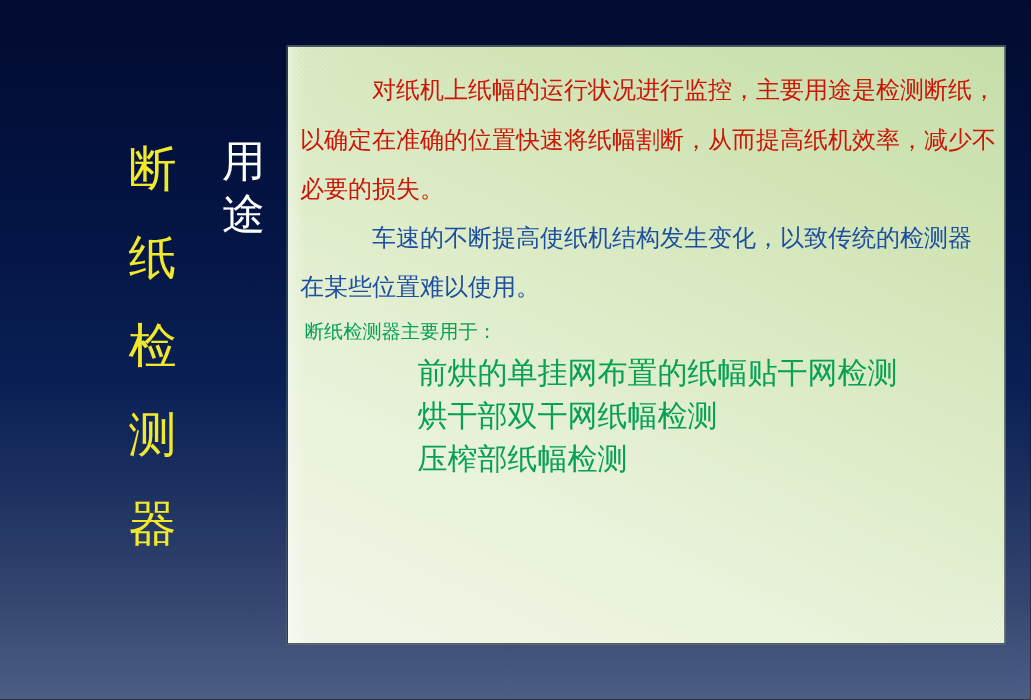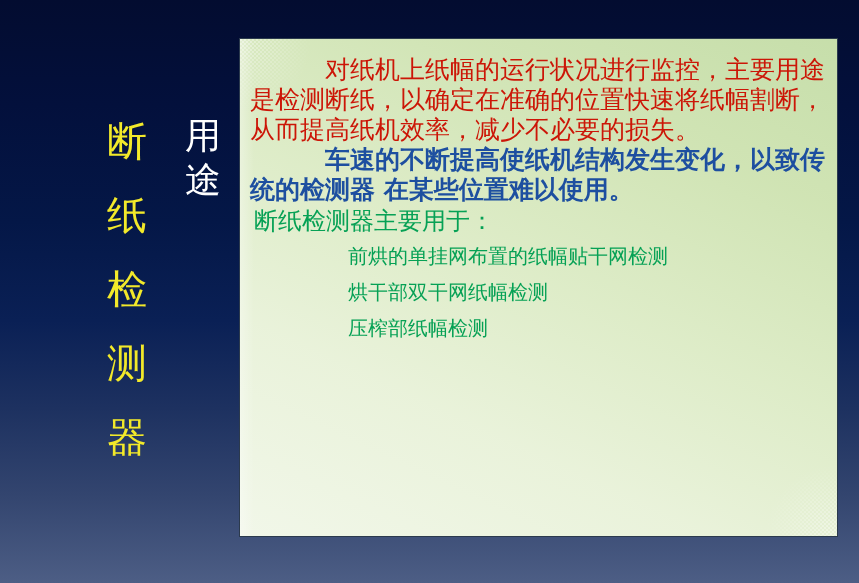--- a/index.html
+++ b/index.html
@@ -116,41 +116,41 @@
 
   #body-text {
     position: relative;
     z-index: 2;
     padding: 6px 6px 0 10px;
   }
 
   .para {
     margin: 0;
     font-family: "DejaVu Sans", "Liberation Sans", sans-serif;
-    font-size: 25px;
-    line-height: 30px;
+    font-size: 20px;
+    line-height: 41px;
     letter-spacing: 0px;
     white-space: pre-wrap;
   }
   .para.red   { color: #cc1607; }
-  .para.blue  { color: #1d4fa0; font-weight: bold; }
+  .para.blue  { color: #1d4fa0; }
   .para.green { color: #06a155; }
 
   .p-red   { margin-top: 10px; }
   .p-blue  { margin-top: 0px; }
-  .p-greenhead { margin-top: 0px; padding-left: 4px; font-size: 24px; line-height: 33px; }
+  .p-greenhead { margin-top: 0px; padding-left: 4px; font-size: 16px; line-height: 33px; }
 
   .glist {
     margin: 0;
     padding: 0;
     list-style: none;
   }
   .glist li {
     font-family: Liberation Sans, sans-serif;
-    font-size: 20px;
+    font-size: 25px;
     line-height: 36px;
     color: #06a155;
     padding-left: 98px;
     white-space: nowrap;
   }
 </style>
 </head>
 <body>
 
 <div id="slide">

